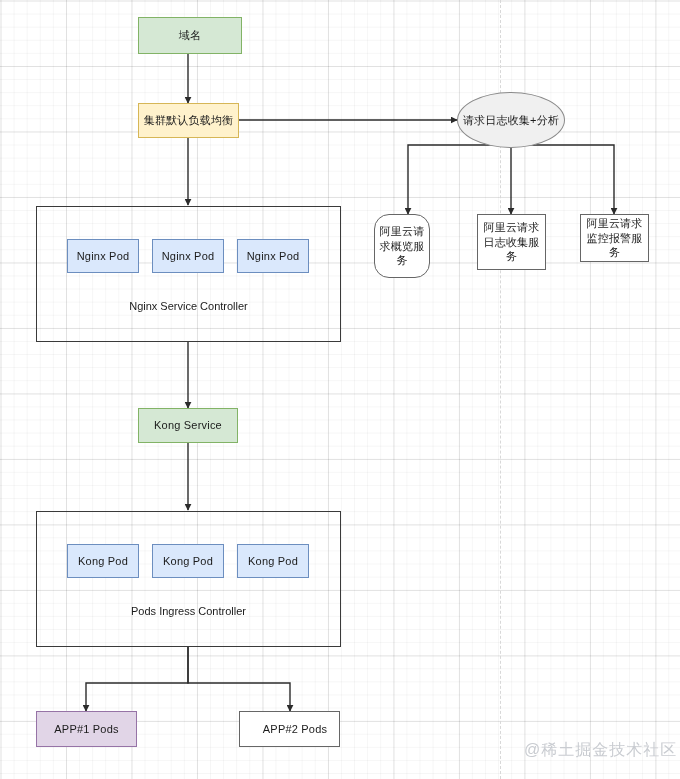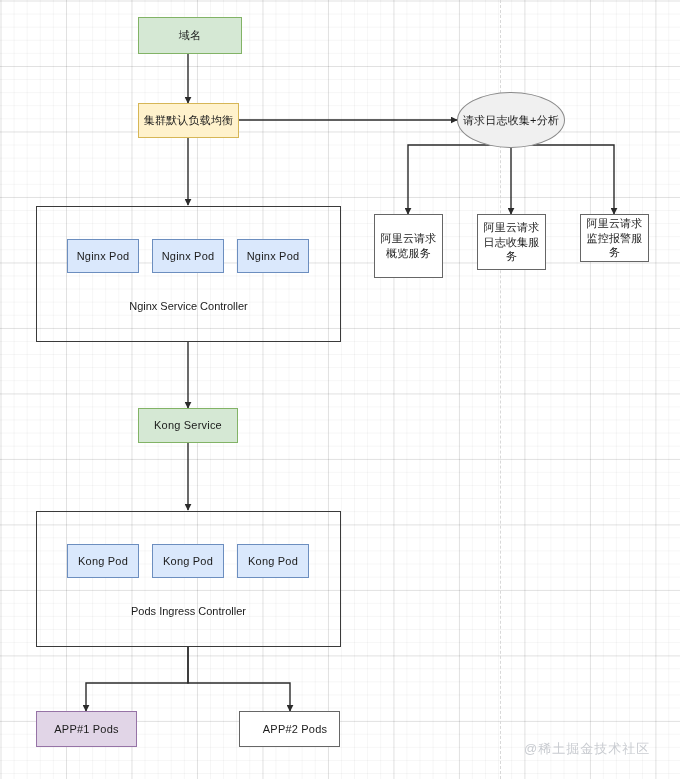--- a/index.html
+++ b/index.html
@@ -60,21 +60,21 @@
   }
   #edge-layer {
     position: absolute;
     left: 0; top: 0;
     width: 680px;
     height: 779px;
     pointer-events: none;
   }
   .watermark {
     position: absolute;
-    font-size: 13px;
+    font-size: 16px;
     color: #c9ccd1;
     white-space: nowrap;
     letter-spacing: 1px;
   }
   .vdash {
     position: absolute;
     top: 0;
     width: 0;
     height: 779px;
     border-left: 1px dashed #d8d8d8;
@@ -119,21 +119,21 @@
   </div>
 
   <div class="node n-yellow" style="left:138px; top:103px; width:101px; height:35px;">
     <span>集群默认负载均衡</span>
   </div>
 
   <div class="node n-ellipse" style="left:457px; top:92px; width:108px; height:56px;">
     <span>请求日志收集+分析</span>
   </div>
 
-  <div class="node n-white" style="left:374px; top:214px; width:69px; height:64px;">
+  <div class="node n-white" style="left:374px; top:214px; width:56px; height:64px;border-radius:15px;">
     <span>阿里云请求概览服务</span>
   </div>
   <div class="node n-white" style="left:477px; top:214px; width:69px; height:56px;">
     <span>阿里云请求日志收集服务</span>
   </div>
   <div class="node n-white" style="left:580px; top:214px; width:69px; height:48px;">
     <span>阿里云请求监控报警服务</span>
   </div>
 
   <div class="node n-plain" style="left:36px; top:206px; width:305px; height:136px;"></div>

